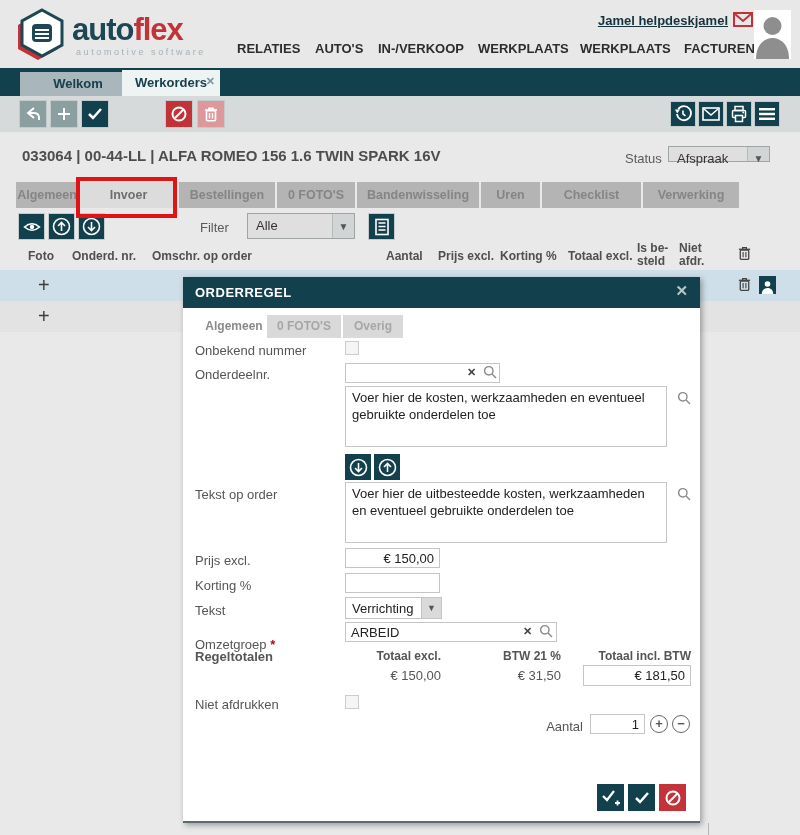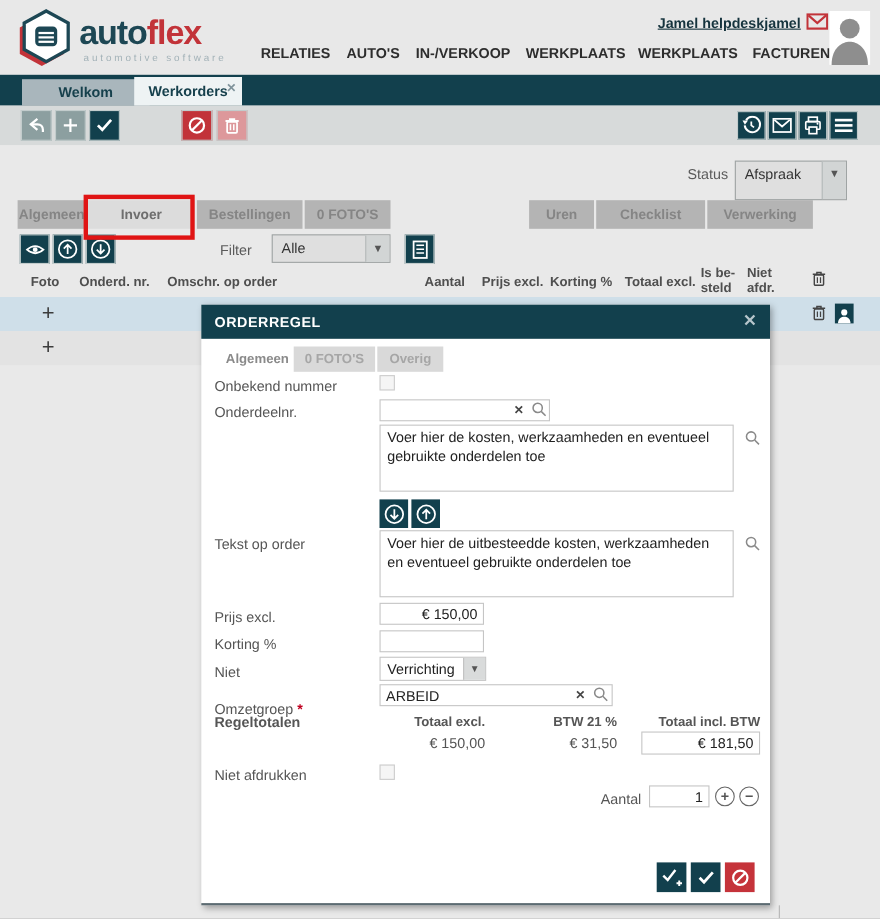--- a/index.html
+++ b/index.html
@@ -35,21 +35,21 @@
   .tbtn.pink { background:#dd989b; }
   .tbtn.small { width:26px; height:26px; top:5px; }
 
   
   .titlerow { position:absolute; left:0; top:132px; width:800px; height:50px; background:#e9e9e9; }
   .wo-title { position:absolute; left:22px; top:15px; font-size:15px; font-weight:bold; color:#4d4d4d; }
   .status-label { position:absolute; left:625px; top:19px; font-size:13px; color:#5a5a5a; }
   .selectbox { position:absolute; background:#dfdfdf; border:1px solid #9fa4a4; font-size:13px; color:#333; cursor:pointer; }
   .selectbox .sel-text { position:absolute; left:8px; top:4px; }
   .selectbox .sel-chev { position:absolute; right:0; top:0; bottom:0; width:22px; background:#d2d5d5; border-left:1px solid #b5baba; color:#555; font-size:10px; text-align:center; line-height:24px; }
-  .status-select { left:668px; top:14px; width:102px; height:36px; }
+  .status-select { left:668px; top:14px; width:102px; height:16px; }
 
   
   .subtabs { position:absolute; left:0; top:182px; width:800px; height:27px; }
   .subtab { position:absolute; top:0; height:26px; background:#b4b4b4; color:#858585; font-size:12.5px; font-weight:bold; text-align:center; line-height:26px; cursor:pointer; }
   .subtab.active { background:#dcdcdc; color:#6e6e6e; }
 
   
   .annotation { position:absolute; left:76px; top:177px; width:101px; height:41px; border:4px solid #e01414; z-index:60; pointer-events:none; }
 
   
@@ -208,32 +208,34 @@
     <div class="tbtn teal small" style="left:754px">
       <svg width="18" height="14" viewBox="0 0 18 14">
           <rect x="1" y="1" width="16" height="2.4" fill="#fff"></rect>
           <rect x="1" y="5.8" width="16" height="2.4" fill="#fff"></rect>
           <rect x="1" y="10.6" width="16" height="2.4" fill="#fff"></rect>
         </svg>
     </div>
   </div>
 
   <div class="titlerow">
+    <div class="wo-title">033064 | 00-44-LL | ALFA ROMEO 156 1.6 TWIN SPARK 16V</div>
     <div class="status-label">Status</div>
     <div class="selectbox status-select">
       <span class="sel-text">Afspraak</span>
       <span class="sel-chev">▼</span>
     </div>
   </div>
 
   <div class="subtabs">
     <div class="subtab" style="left:16px;width:62px">Algemeen</div>
     <div class="subtab active" style="left:80px;width:97px">Invoer</div>
     <div class="subtab" style="left:179px;width:96px">Bestellingen</div>
     <div class="subtab" style="left:277px;width:78px">0 FOTO'S</div>
+    <div class="subtab" style="left:357px;width:122px">Bandenwisseling</div>
     <div class="subtab" style="left:481px;width:59px">Uren</div>
     <div class="subtab" style="left:542px;width:99px">Checklist</div>
     <div class="subtab" style="left:643px;width:96px">Verwerking</div>
   </div>
 
   <div class="annotation"></div>
 
   <div class="filterrow">
     <div class="fbtn" style="left:18px">
       <svg width="18" height="14" viewBox="0 0 18 14">
@@ -361,21 +363,21 @@
           <line x1="9" y1="9" x2="13" y2="13" stroke="#8a8a8a" stroke-width="1.4"></line>
         </svg>
     </span>
 
     <div class="mlabel" style="top:276px">Prijs excl.</div>
     <input class="tinput right" style="left: 162px; top: 271px; width: 95px;" value="€ 150,00">
 
     <div class="mlabel" style="top:301px">Korting %</div>
     <input class="tinput" style="left: 162px; top: 296px; width: 95px;">
 
-    <div class="mlabel" style="top:326px">Niet</div>
+    <div class="mlabel" style="top:326px">Tekst</div>
     <div class="type-select">
       <span class="sel-text">Verrichting</span>
       <span class="sel-chev">▼</span>
     </div>
 
     <div class="mlabel" style="top:360px">
       <span>Omzetgroep</span>
       <span class="req">*</span>
     </div>
     <input class="tinput" style="left: 162px; top: 345px; width: 212px;" value="ARBEID">

